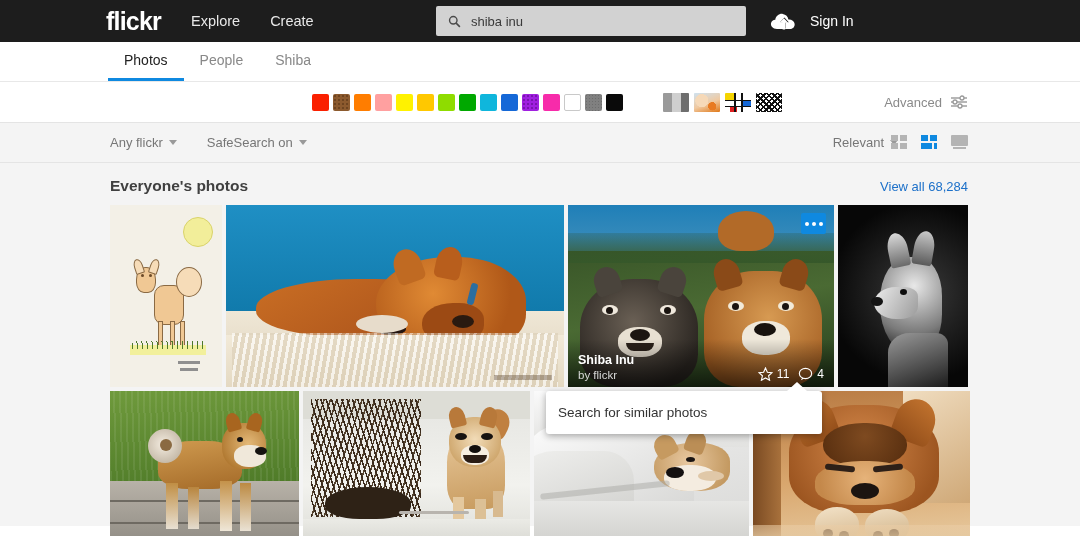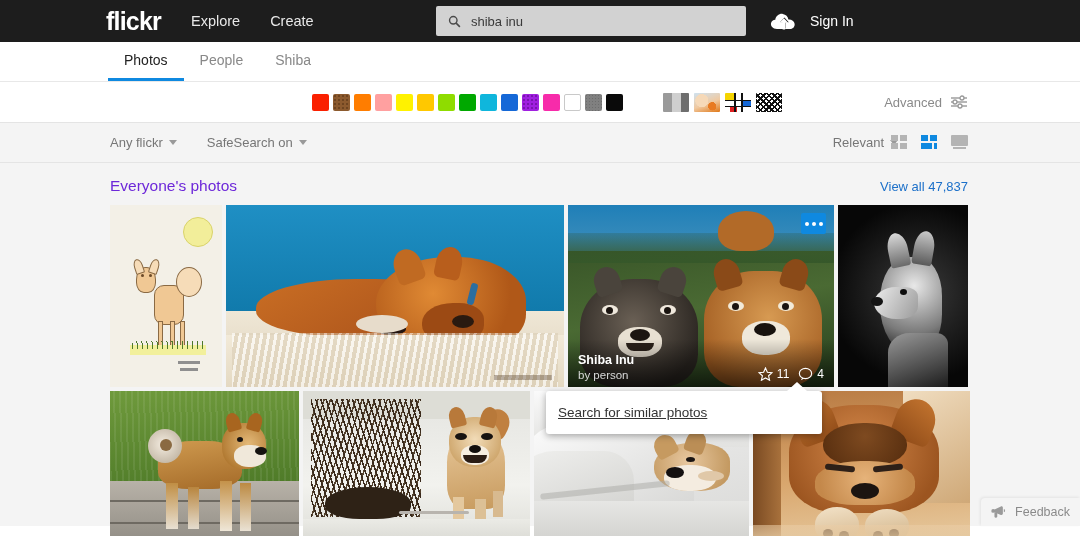--- a/index.html
+++ b/index.html
@@ -116,21 +116,21 @@
   .sortby { position: absolute; right: 182px; }
   .vm { width: 17px; height: 15px; margin-left: 13px; cursor: pointer; position: relative; }
   .vm i { position: absolute; display: block; }
 
   
   .content { background: #f4f4f4; height: 363px; position: relative; }
   .secthead {
     display: flex; align-items: baseline; justify-content: space-between;
     padding: 14px 112px 10px 110px;
   }
-  .secttitle { font-size: 15.5px; color: #6d28d9; }
+  .secttitle { font-size: 15.5px; color: #404040; font-weight: bold; }
   .viewall { font-size: 13px; color: #1c70c9; cursor: pointer; }
 
   .grid { padding: 0 110px; }
   .prow { display: flex; margin-bottom: 4px; }
   .pcell { position: relative; overflow: hidden; margin-right: 4px; cursor: pointer; }
   .pcell:last-child { margin-right: 0; }
   .pcell .art { position: absolute; inset: 0; }
   .pcell .art i, .pcell .art b { position: absolute; display: block; }
 
   
@@ -165,21 +165,20 @@
   }
   .popup-arrow {
     position: absolute; right: 15px; top: -9px;
     width: 0; height: 0;
     border-left: 10px solid transparent; border-right: 10px solid transparent;
     border-bottom: 9px solid #fff;
   }
   .mi {
     font-size: 13.5px; color: #333; padding: 7px 12px; cursor: pointer;
     white-space: nowrap;
-    text-decoration: underline;
   }
 
   
   .feedback {
     position: absolute; right: 0; bottom: 0;
     background: #f4f4f4; border-top-left-radius: 4px;
     padding: 7px 10px 7px 10px;
     display: flex; align-items: center; cursor: pointer;
     box-shadow: -1px -1px 3px rgba(0,0,0,0.07);
   }
@@ -298,21 +297,21 @@
       <i style="left:0;top:0;width:17px;height:11px;background:#b4b4b4;border-radius:1px"></i>
       <i style="left:2px;top:12px;width:13px;height:1.6px;background:#b4b4b4"></i>
     </div>
   </div>
 </div>
 
 <div class="content">
 
   <div class="secthead">
     <div class="secttitle">Everyone's photos</div>
-    <div class="viewall">View all 47,837</div>
+    <div class="viewall">View all 68,284</div>
   </div>
 
   <div class="grid">
 
     <div class="prow">
 
       <div class="pcell" style="width:112px;height:182px;background:#f2efe6">
         <div class="art">
           <i style="left:0;top:0;width:100%;height:100%;background:#f3f0e7"></i>
           <i style="left:73px;top:12px;width:30px;height:30px;border-radius:50%;background:#f2ee9a;border:1.5px solid #d9d36a"></i>
@@ -380,21 +379,21 @@
         </div>
 
         <div class="dotsbtn">
           <i></i>
           <i></i>
           <i></i>
         </div>
 
         <div class="ovl">
           <div class="t">Shiba Inu</div>
-          <div class="a">by person</div>
+          <div class="a">by flickr</div>
           <div class="stats">
             <svg width="15" height="14" viewBox="0 0 16 15">
               <path d="M8 1 L10 5.6 L15 6.1 L11.3 9.4 L12.4 14.2 L8 11.7 L3.6 14.2 L4.7 9.4 L1 6.1 L6 5.6 Z" fill="none" stroke="#fff" stroke-width="1.2"></path>
             </svg>
             <span class="n">11</span>
             <svg width="15" height="14" viewBox="0 0 16 15">
               <ellipse cx="8" cy="7" rx="6.6" ry="5.5" fill="none" stroke="#fff" stroke-width="1.2"></ellipse>
               <path d="M4.5 11.4 L3 14.2 L6.6 12.3 Z" fill="#fff"></path>
             </svg>
             <span class="n">4</span>
@@ -509,22 +508,13 @@
         </div>
       </div>
     </div>
   </div>
 
   <div class="popup">
     <div class="popup-arrow"></div>
     <div class="mi">Search for similar photos</div>
   </div>
 
-  <div class="feedback">
-    <svg width="17" height="14" viewBox="0 0 18 15">
-      <path d="M2 5.6 L10.5 1.6 C11.6 1.1 12.6 1.8 12.6 3 L12.6 9.2 C12.6 10.4 11.6 11.1 10.5 10.6 L2 7.2 Z" fill="#9a9a9a"></path>
-      <circle cx="2.2" cy="6.4" r="2" fill="#9a9a9a"></circle>
-      <path d="M3.6 8 L6.6 8 L6.6 12.4 C6.6 13.1 6.1 13.6 5.4 13.6 L4.8 13.6 C4.1 13.6 3.6 13.1 3.6 12.4 Z" fill="#9a9a9a"></path>
-      <path d="M13.6 4.4 C15.4 4.4 15.4 7.8 13.6 7.8 Z" fill="#9a9a9a"></path>
-    </svg>
-    <span>Feedback</span>
-  </div>
 </div>
 
 </body></html>

